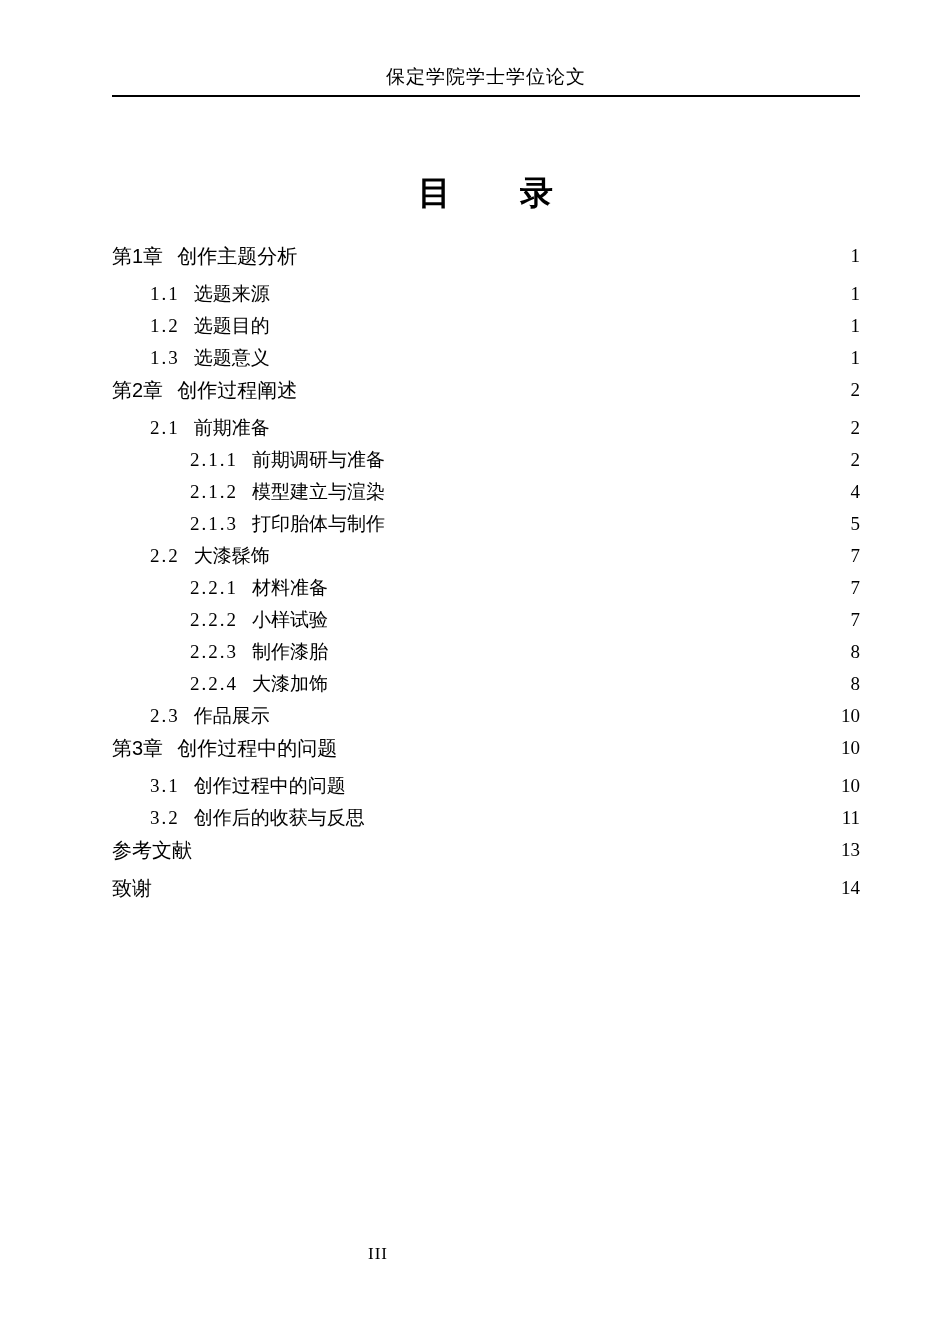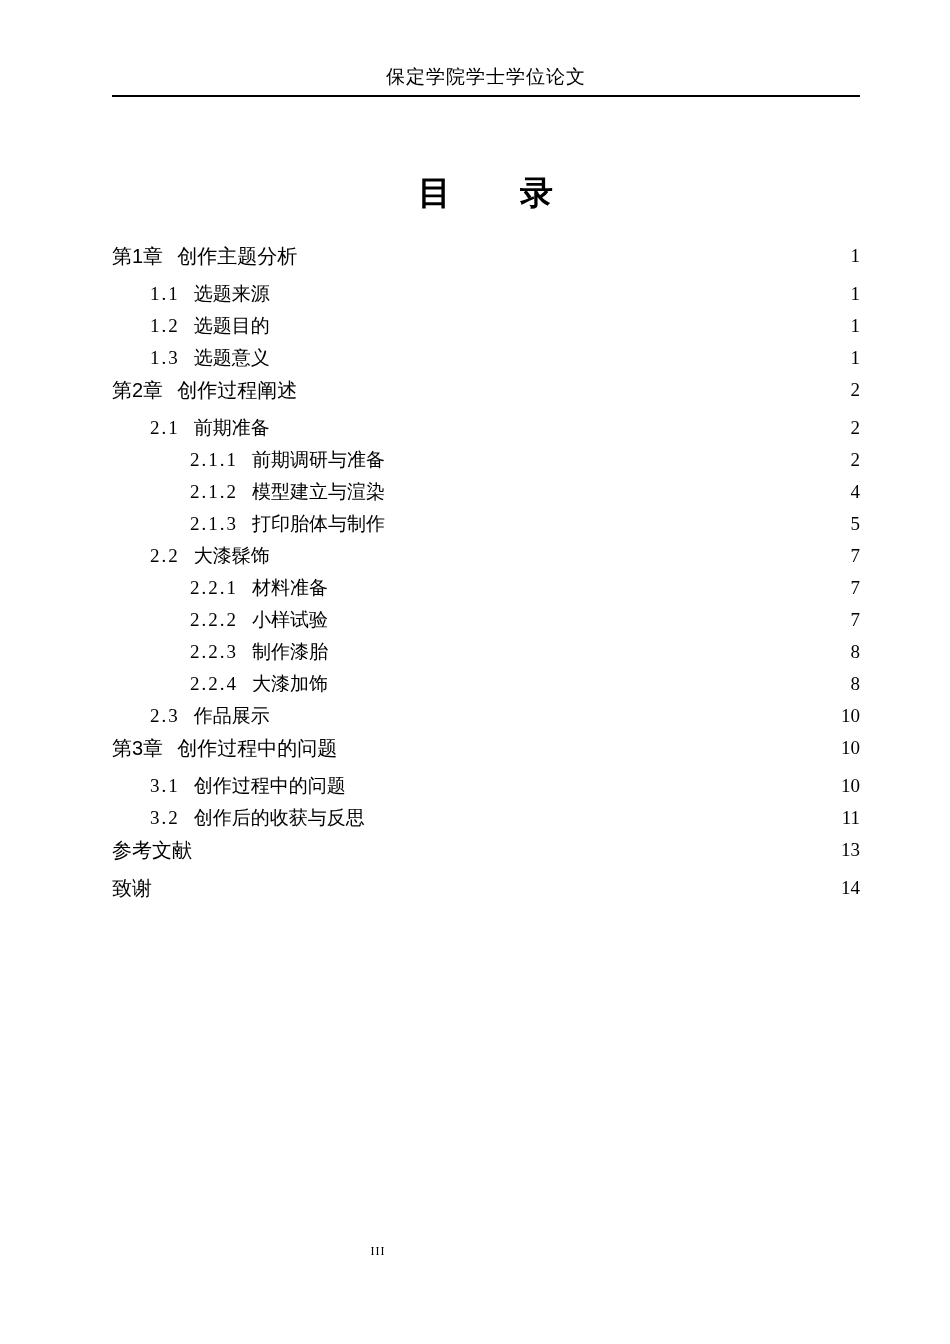--- a/index.html
+++ b/index.html
@@ -69,21 +69,21 @@
   .pg {
     font-family: "Liberation Serif", "DejaVu Serif", serif;
     font-size: 19px;
   }
   .footer {
     position: absolute;
     top: 1244px;
     left: 351px;
     width: 54px;
     text-align: center;
-    font-size: 12px;
+    font-size: 17px;
     letter-spacing: 1px;
     font-family: "Liberation Serif", "DejaVu Serif", serif;
   }
 </style>
 </head>
 <body>
 
 <div class="page">
   <div class="content">
     <div class="running-header">

